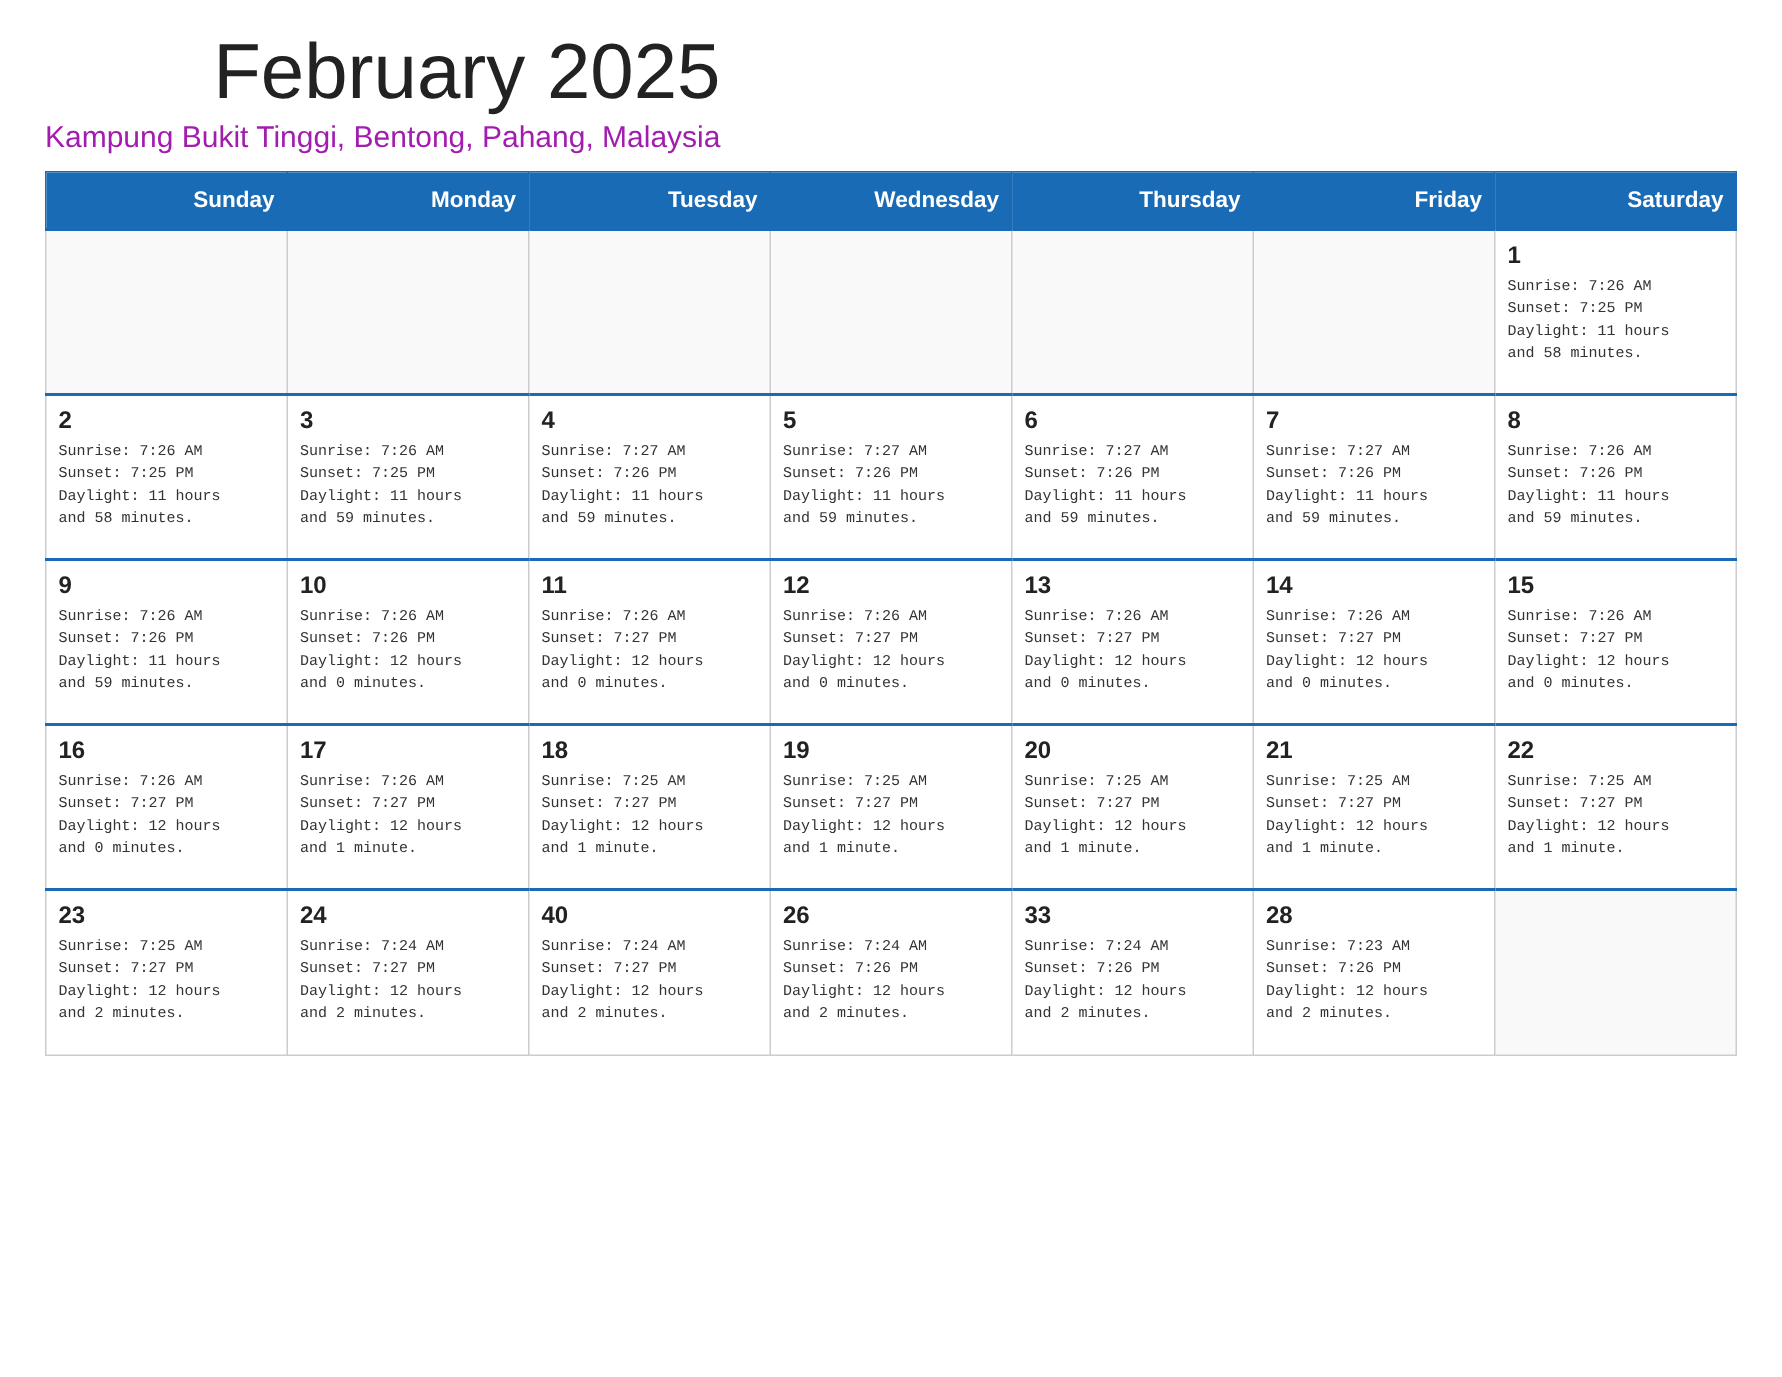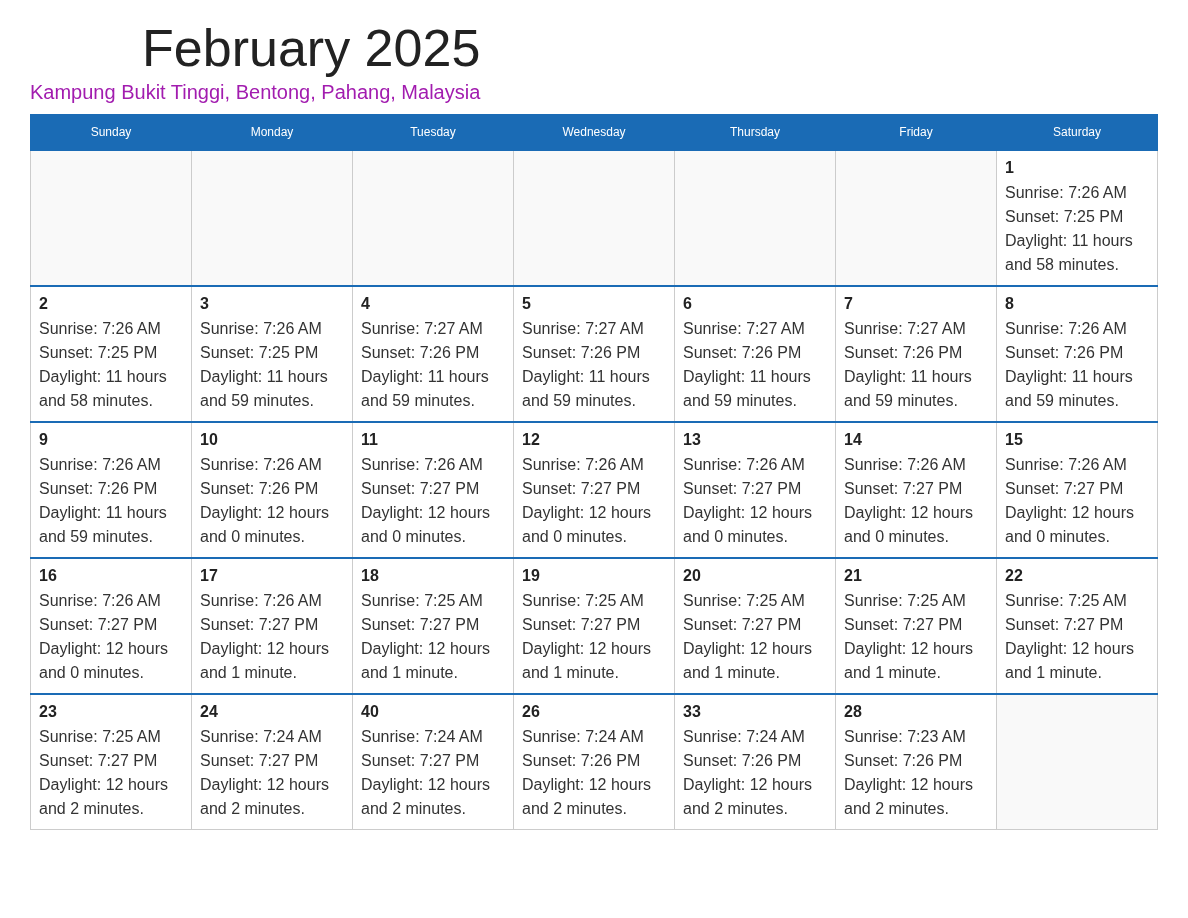--- a/index.html
+++ b/index.html
@@ -63,45 +63,46 @@
       margin-top: 4px;
     }
     .calendar {
       width: 100%;
       border-collapse: collapse;
       margin-top: 10px;
     }
     .calendar thead th {
       background-color: #1a6bb5;
       color: #fff;
-      font-size: 12px;
-      font-weight: normal;
+      font-size: 15px;
+      font-weight: bold;
       padding: 10px 8px;
-      text-align: center;
+      text-align: right;
       border: 1px solid #1a6bb5;
     }
     .calendar tbody td {
       vertical-align: top;
       padding: 8px;
       border: 1px solid #ccc;
       border-top: 2px solid #1a6bb5;
       width: calc(100% / 7);
       min-height: 110px;
       height: 110px;
     }
     .day-number {
       font-size: 16px;
       font-weight: bold;
       color: #222;
       margin-bottom: 4px;
     }
     .day-info {
-      font-size: 16px;
+      font-size: 10px;
       color: #333;
       line-height: 1.5;
+      font-family: Liberation Mono, monospace;
     }
     .empty-cell {
       border-top: 2px solid #ccc;
       background: #f9f9f9;
     }
   </style>
 </head>
 <body>
 
 <div class="header">

